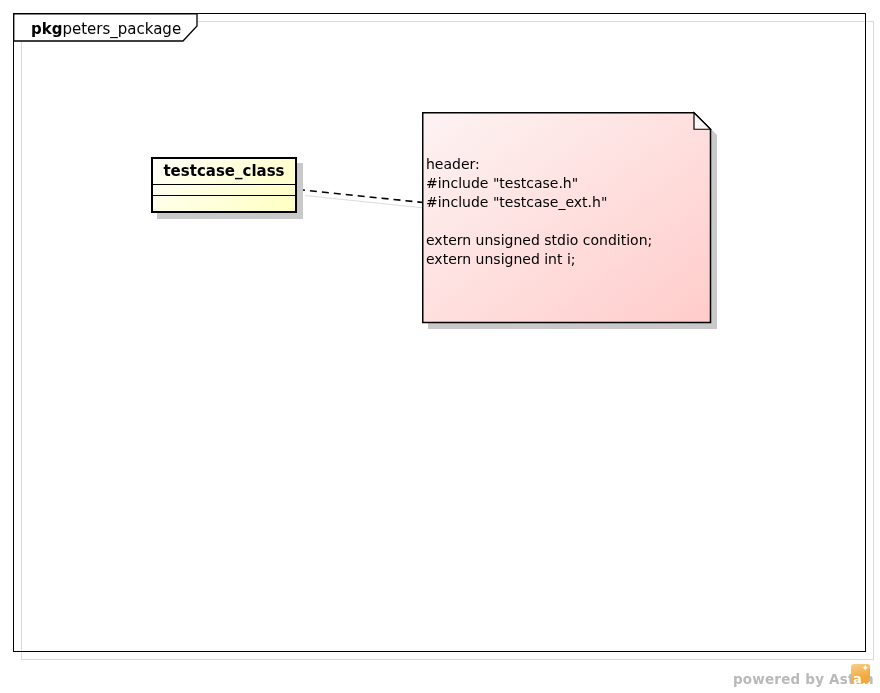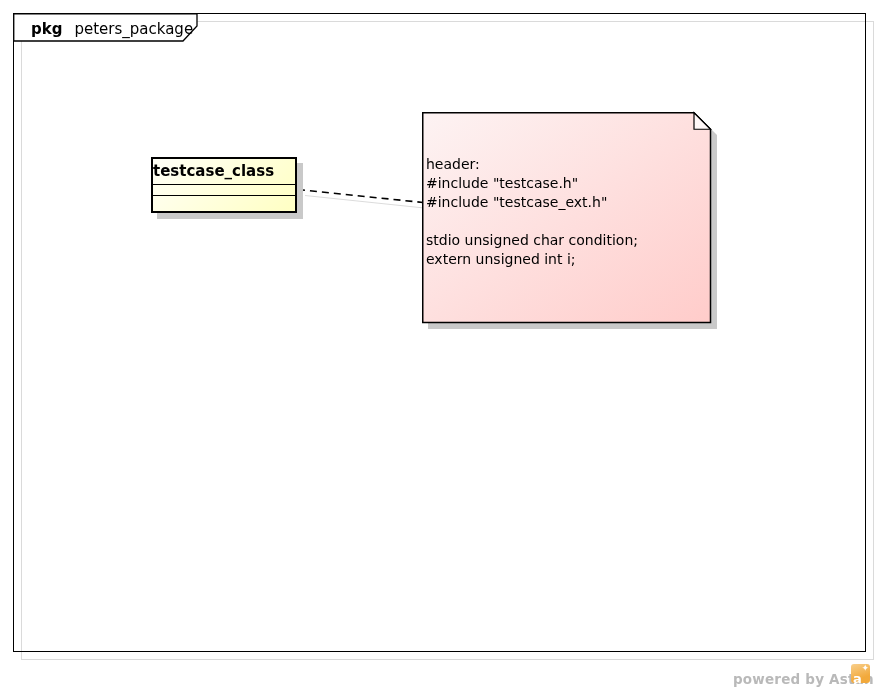--- a/index.html
+++ b/index.html
@@ -39,21 +39,21 @@
   }
   .tab-label {
     position: absolute;
     left: 31px; top: 20px;
     height: 18px;
     line-height: 18px;
     font-size: 15px;
     color: #000000;
     white-space: nowrap;
   }
-  .tab-label .kw { font-weight: bold; margin-right: 12px; }
+  .tab-label .kw { font-weight: bold; margin-right: 0; }
 
   
   .class-shadow {
     position: absolute;
     left: 157px; top: 163px;
     width: 146px; height: 56px;
     background: var(--shape-shadow, #C9C9C9);
   }
   .class-box {
     position: absolute;
@@ -61,21 +61,21 @@
     width: 146px; height: 56px;
     box-sizing: border-box;
     border: 2px solid #000000;
     background: linear-gradient(135deg, var(--class-fill-start, #FFFFF7) 0%, var(--class-fill-end, #FFFFC3) 100%);
     display: flex;
     flex-direction: column;
   }
   .class-title {
     height: 25px;
     line-height: 25px;
-    text-align: left;
+    text-align: center;
     font-weight: bold;
     font-size: 15px;
     color: #000000;
     border-bottom: 1.5px solid #000000;
   }
   .class-attrs {
     height: 10px;
     border-bottom: 1.5px solid #000000;
   }
   .class-ops { flex: 1; }
@@ -181,21 +181,21 @@
       </linearGradient>
     </defs>
     <path d="M0.75,0.75 L272,0.75 L288.5,17.25 L288.5,210.5 L0.75,210.5 Z" fill="url(#noteGrad)" stroke="#000000" stroke-width="1.5"></path>
     <path d="M272,0.75 L288.5,17.25 L272,17.25 Z" fill="#FFF8F8" stroke="#000000" stroke-width="1.2"></path>
   </svg>
   <div class="note-text" id="note-text">
       <div>header:</div>
       <div>#include "testcase.h"</div>
       <div>#include "testcase_ext.h"</div>
       <div>&nbsp;</div>
-      <div>stdio unsigned char condition;</div>
+      <div>extern unsigned stdio condition;</div>
       <div>extern unsigned int i;</div>
     </div>
 
   <div class="powered-by">powered by Astah</div>
   <div class="astah-logo">
     <span class="logo-a">a</span>
     <span class="logo-star">✦</span>
   </div>
 
 </div>

